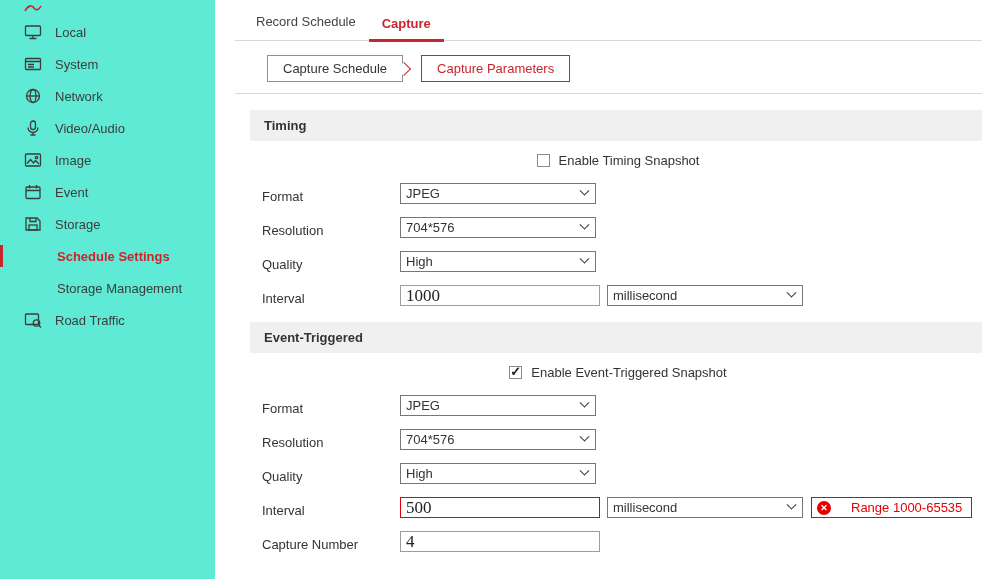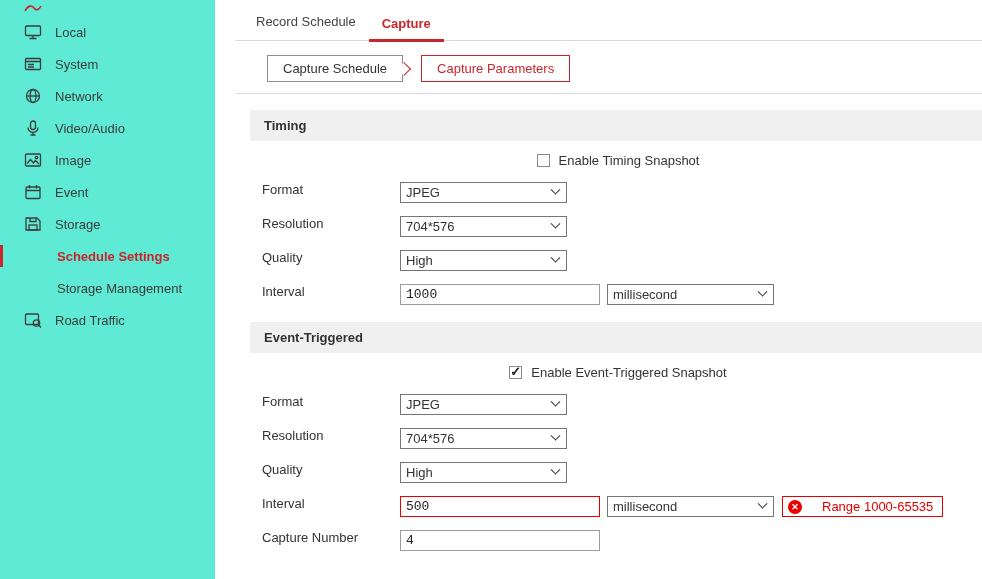--- a/index.html
+++ b/index.html
@@ -39,45 +39,45 @@
   .bc-left  { border:1px solid #8f8f8f; color:#333; }
   .bc-arrow { width:10px; height:10px; border-top:1px solid #c9252c; border-right:1px solid #c9252c;
               transform:rotate(45deg); margin:0 1px 0 -4px; background:#fff; }
   .bc-right { border:1px solid #c9252c; color:#c9252c; margin-left:11px; }
 
   .section-bar {
     background:#f0f0f0; font-weight:bold; color:#333;
     padding:8px 14px; margin:16px 0 12px 15px;
   }
 
-  .form-row { display:flex; align-items:flex-start; margin:0 0 12px 27px; height:22px; }
+  .form-row { display:flex; align-items:flex-end; margin:0 0 12px 27px; height:22px; }
   .form-row .lbl { width:138px; flex:0 0 138px; color:#333; }
 
   .check-row { display:flex; align-items:center; margin:4px 8px 14px 27px;justify-content:center; }
   .checkbox {
     width:13px; height:13px; border:1px solid #8a8a8a; background:#fff;
     margin-right:9px; position:relative; cursor:pointer; flex:0 0 13px;
   }
   .checkbox[data-checked="true"]::after {
     content:"\2713"; position:absolute; top:-3px; left:0px;
     font-size:13px; font-weight:bold; color:#222;
   }
 
   .select {
-    width:167px; height:21px; border:1px solid #767676; background:#fff;
+    width:196px; height:21px; border:1px solid #767676; background:#fff;
     display:flex; align-items:center; justify-content:space-between;
     padding:0 7px 0 5px; cursor:pointer;
   }
   .select .chev {
     width:7px; height:7px; border-right:1px solid #333; border-bottom:1px solid #333;
     transform:rotate(45deg) translate(-2px,-2px);
   }
   .text-input {
     width:200px; height:21px; border:1px solid #9c9c9c; background:#fff;
-    padding:0 5px; font-family:Liberation Mono, monospace; font-size:13px; color:#222; outline:none;
+    padding:0 5px; font-family:Liberation Serif, serif; font-size:17px; color:#222; outline:none;
   }
   .text-input.error { border:1px solid #e60000; }
   .gap { width:7px; flex:0 0 7px; }
 
   .error-badge {
     display:flex; align-items:center; gap:20px; margin-left:8px;
     border:1px solid #e60000; background:#fff; color:#e60000;
     padding:2px 9px 2px 5px; height:21px;
   }
   .error-icon {

